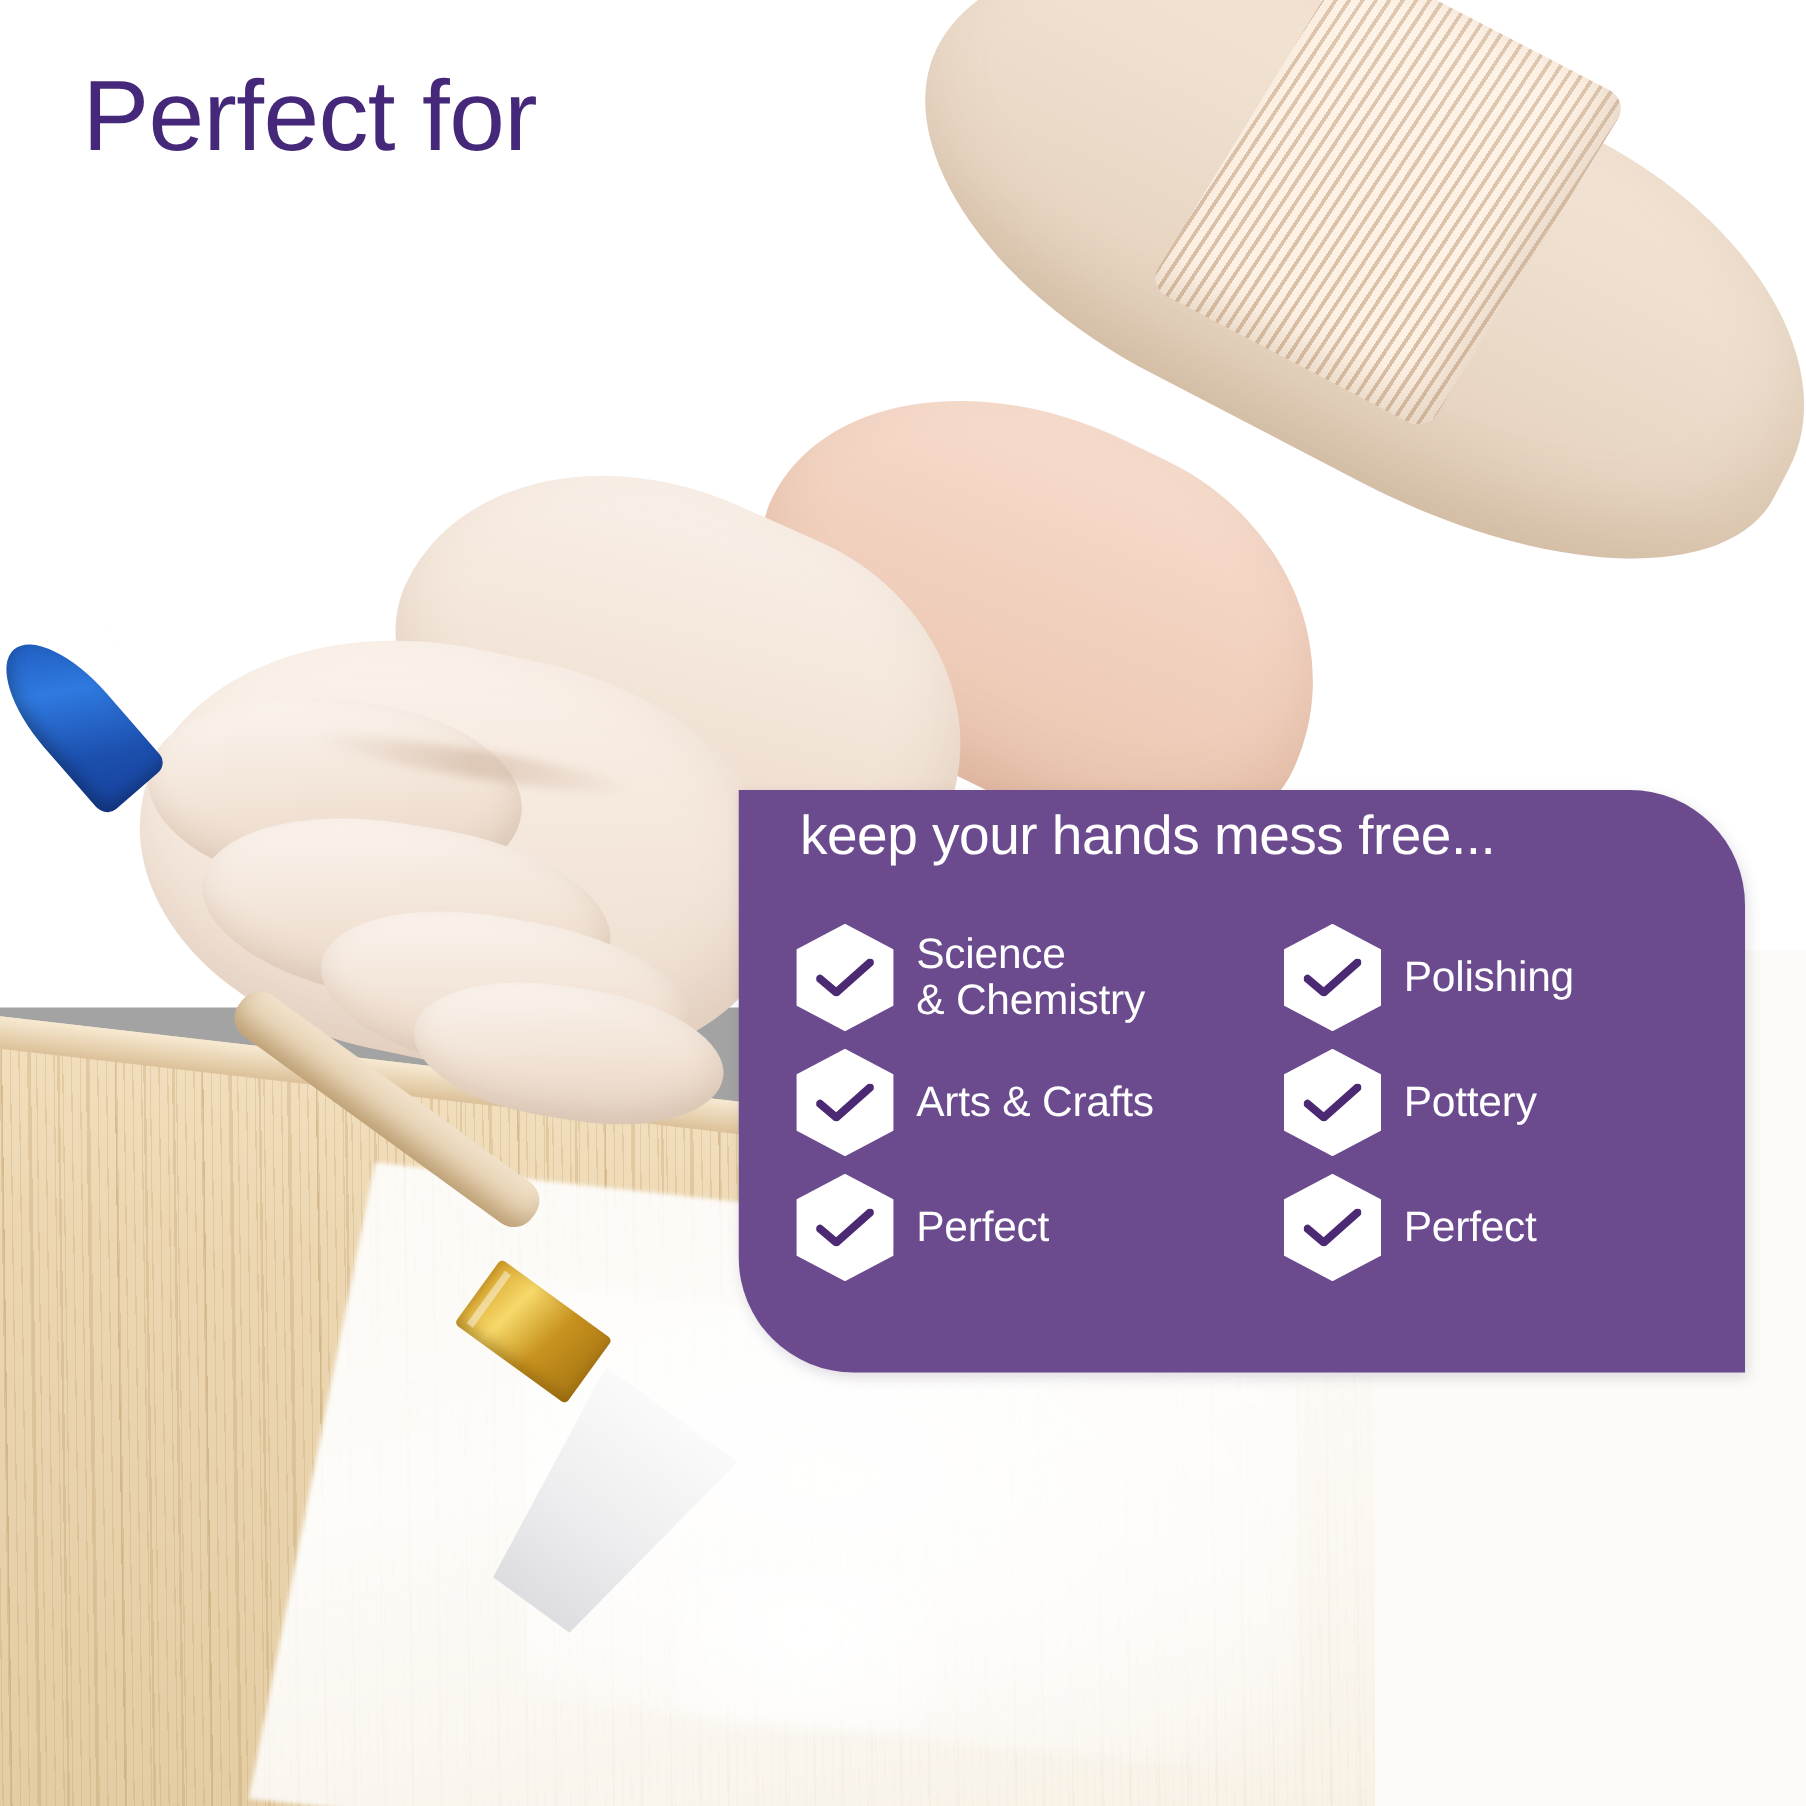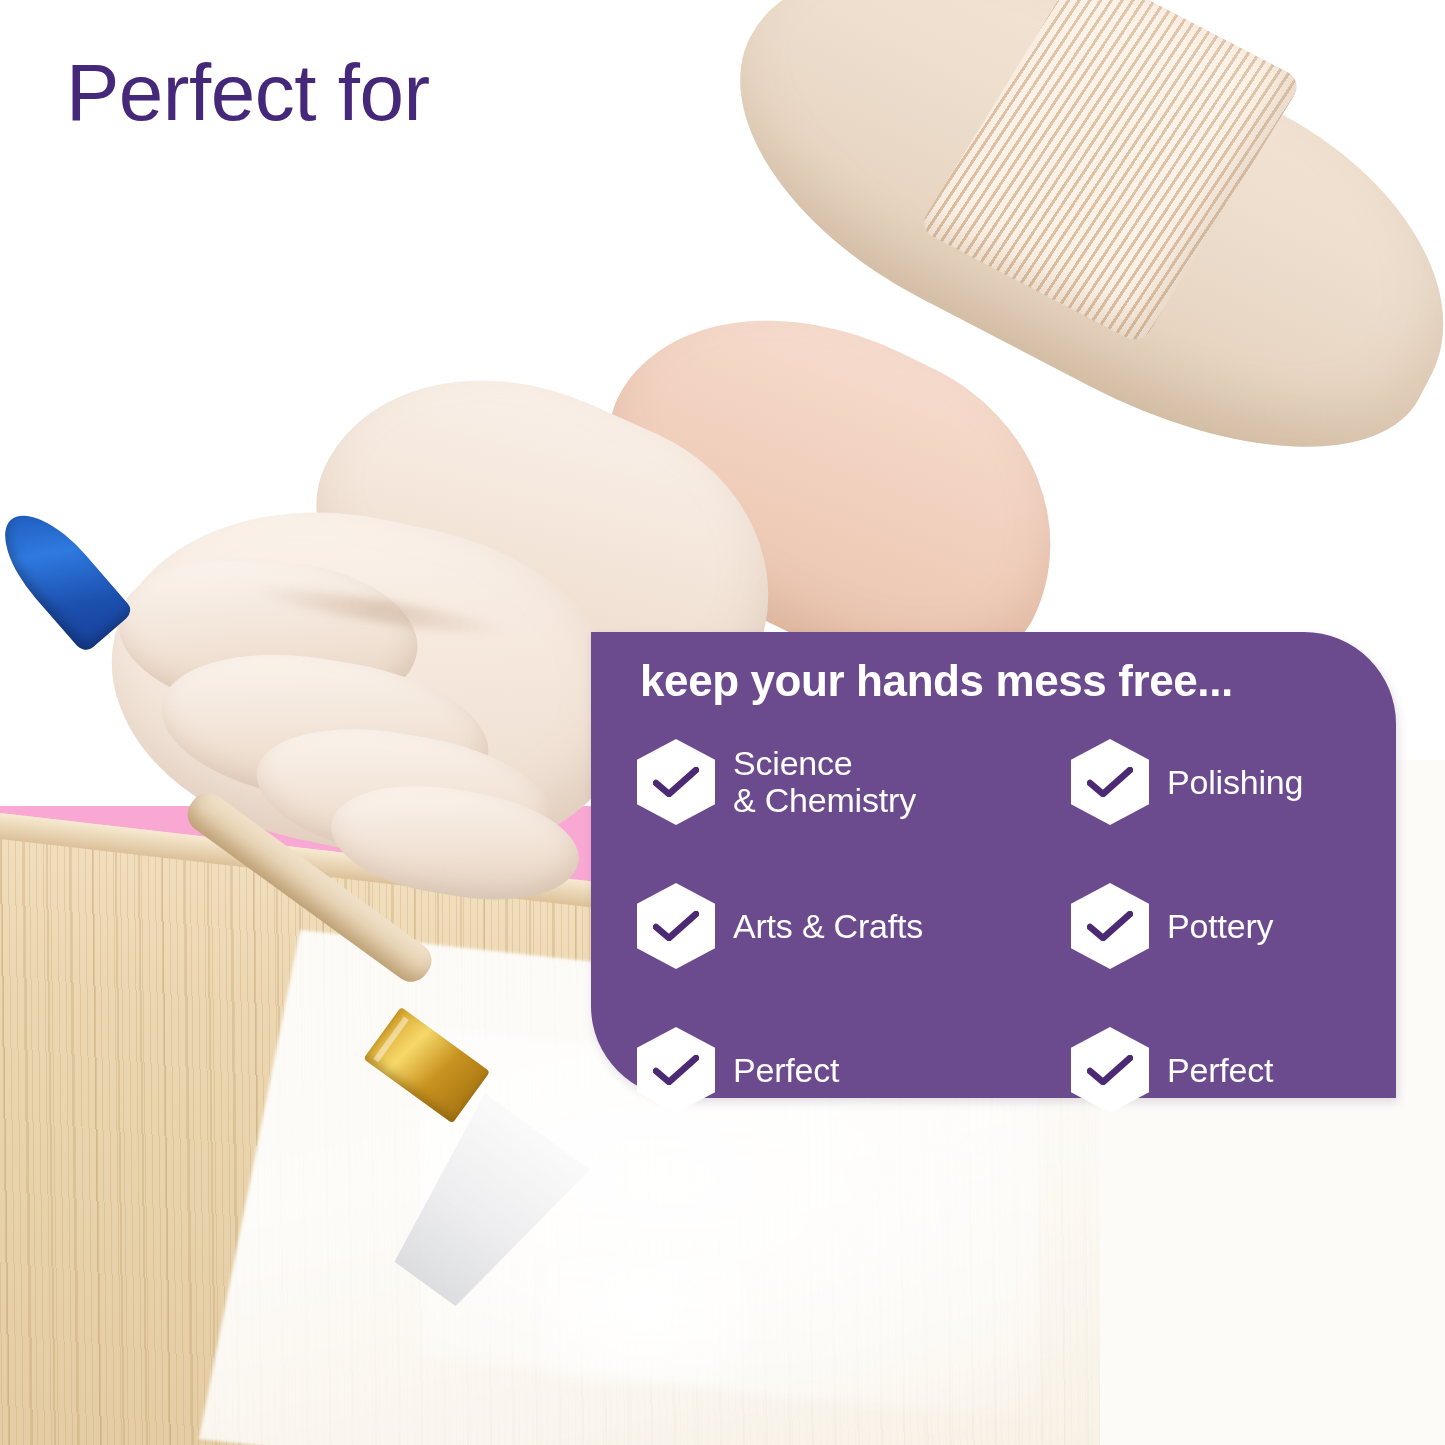--- a/index.html
+++ b/index.html
@@ -5,21 +5,21 @@
   html,body{margin:0;padding:0;}
   body{
     width:1445px;height:1445px;
     background:#ffffff;
     font-family:"Liberation Sans", sans-serif;
     overflow:hidden;
   }
   #stage{
     position:relative;
     width:1445px;height:1445px;
-    background:#f9a8d4;
+    background:#a3a3a3;
     overflow:hidden;
   }
 
   
   .photo{position:absolute;inset:0;overflow:hidden;}
 
   
   .table-top{
     position:absolute;
     left:-60px; top:806px; width:1180px; height:700px;
@@ -209,37 +209,36 @@
   .panel{
     position:absolute;
     left:591px; top:632px;
     width:805px; height:466px;
     background:#6B4B8E;
     border-radius:0px 92px 0px 92px;
     box-shadow:2px 4px 10px rgba(90,70,110,.18);
   }
   .panel-title{
     position:absolute;
-    left:49px; top:24px;
+    left:49px; top:12px;
     color:#ffffff;
     font-size:44px;
-    font-weight:700;
+    font-weight:400;
     letter-spacing:-0.4px;
     white-space:nowrap;
   }
   .panel-grid{
     position:absolute;
     left:46px; top:100px;
     width:720px;
     display:grid;
     grid-template-columns:390px 330px;
     grid-auto-rows:100px;
     column-gap:0px;
     row-gap:0px;
-    gap:44px;
   }
   .feature{
     display:flex;align-items:center;gap:18px;
   }
   .hexbox{
     width:78px;height:86px;flex:0 0 78px;
     background:#ffffff;
     clip-path:polygon(50% 0%, 100% 24%, 100% 76%, 50% 100%, 0% 76%, 0% 24%);
     border-radius:14px;
     display:flex;align-items:center;justify-content:center;

